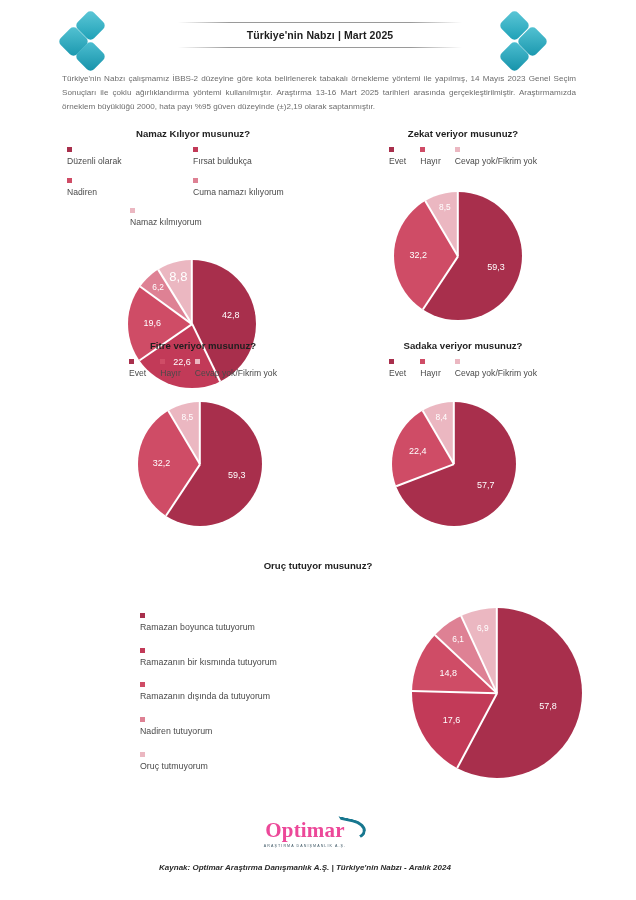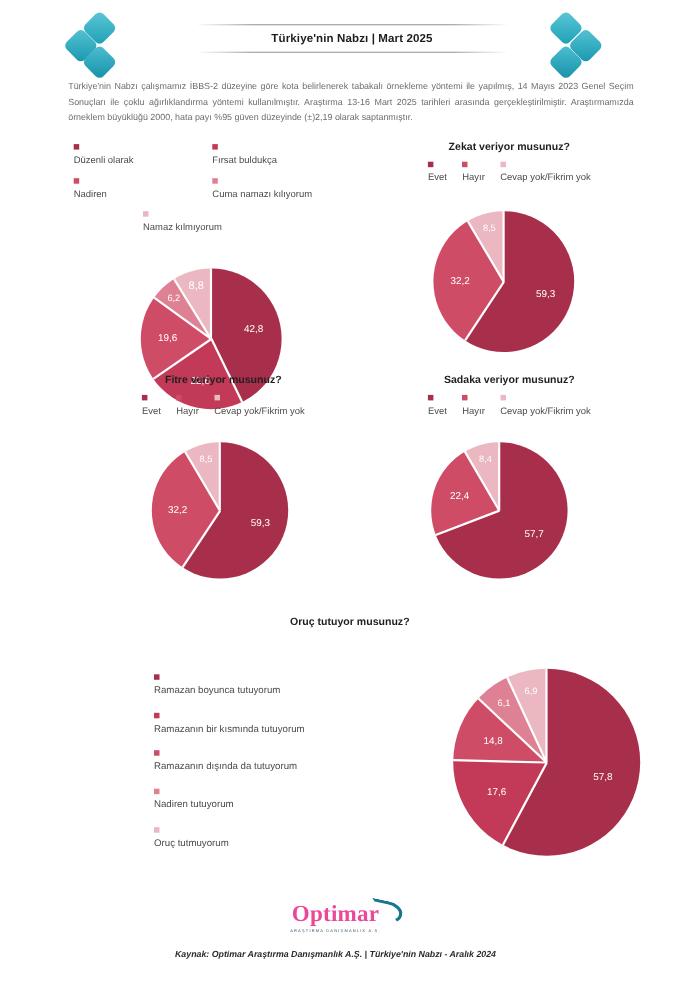--- a/index.html
+++ b/index.html
@@ -112,20 +112,21 @@
       <div class="rule"></div>
       <div class="title-text">Türkiye'nin Nabzı | Mart 2025</div>
       <div class="rule"></div>
     </div>
   </div>
 
   <p class="intro">Türkiye'nin Nabzı çalışmamız İBBS-2 düzeyine göre kota belirlenerek tabakalı örnekleme yöntemi ile yapılmış, 14 Mayıs 2023 Genel Seçim Sonuçları ile çoklu ağırlıklandırma yöntemi kullanılmıştır. Araştırma 13-16 Mart 2025 tarihleri arasında gerçekleştirilmiştir. Araştırmamızda örneklem büyüklüğü 2000, hata payı %95 güven düzeyinde (±)2,19 olarak saptanmıştır.</p>
 
   <div id="charts-root">
       <div class="chart-block" style="left: 62px; top: 128px; width: 262px;">
+        <div class="chart-title">Namaz Kılıyor musunuz?</div>
         <div class="legend two-col">
           <div class="leg-item">
             <span class="sw" style="background: rgb(168, 47, 76);"></span>
             <span class="leg-label">Düzenli olarak</span>
           </div>
           <div class="leg-item">
             <span class="sw" style="background: rgb(194, 58, 88);"></span>
             <span class="leg-label">Fırsat buldukça</span>
           </div>
           <div class="leg-item">
@@ -145,21 +146,21 @@
           <div class="pie" style="width: 128px; height: 128px; position: absolute; left: 66px; top: 24px; background: conic-gradient(rgb(168, 47, 76) 0deg, rgb(168, 47, 76) 154.08deg, rgb(194, 58, 88) 154.08deg, rgb(194, 58, 88) 235.44deg, rgb(207, 76, 102) 235.44deg, rgb(207, 76, 102) 306deg, rgb(222, 129, 148) 306deg, rgb(222, 129, 148) 328.32deg, rgb(235, 183, 193) 328.32deg, rgb(235, 183, 193) 360deg);">
             <div class="sep" style="height: 64px; transform: rotate(180deg) translateX(-0.8px);"></div>
             <div class="sep" style="height: 64px; transform: rotate(334.08deg) translateX(-0.8px);"></div>
             <div class="sep" style="height: 64px; transform: rotate(415.44deg) translateX(-0.8px);"></div>
             <div class="sep" style="height: 64px; transform: rotate(486deg) translateX(-0.8px);"></div>
             <div class="sep" style="height: 64px; transform: rotate(508.32deg) translateX(-0.8px);"></div>
             <div class="val" style="left: 102.669px; top: 55.1009px;">42,8</div>
             <div class="val" style="left: 53.8907px; top: 102.371px;">22,6</div>
             <div class="val" style="left: 24.3231px; top: 63.5014px;">19,6</div>
             <div class="val" style="left: 30.0567px; top: 27.3959px; font-size: 8.4px;">6,2</div>
-            <div class="val" style="left: 50.3742px; top: 15.9756px; font-size: 10px;">8,8</div>
+            <div class="val" style="left: 50.3742px; top: 15.9756px; font-size: 13px;">8,8</div>
           </div>
         </div>
       </div>
       <div class="chart-block" style="left: 330px; top: 128px; width: 266px;">
         <div class="chart-title">Zekat veriyor musunuz?</div>
         <div class="legend inline">
           <div class="leg-item">
             <span class="sw" style="background: rgb(168, 47, 76);"></span>
             <span class="leg-label">Evet</span>
           </div>

